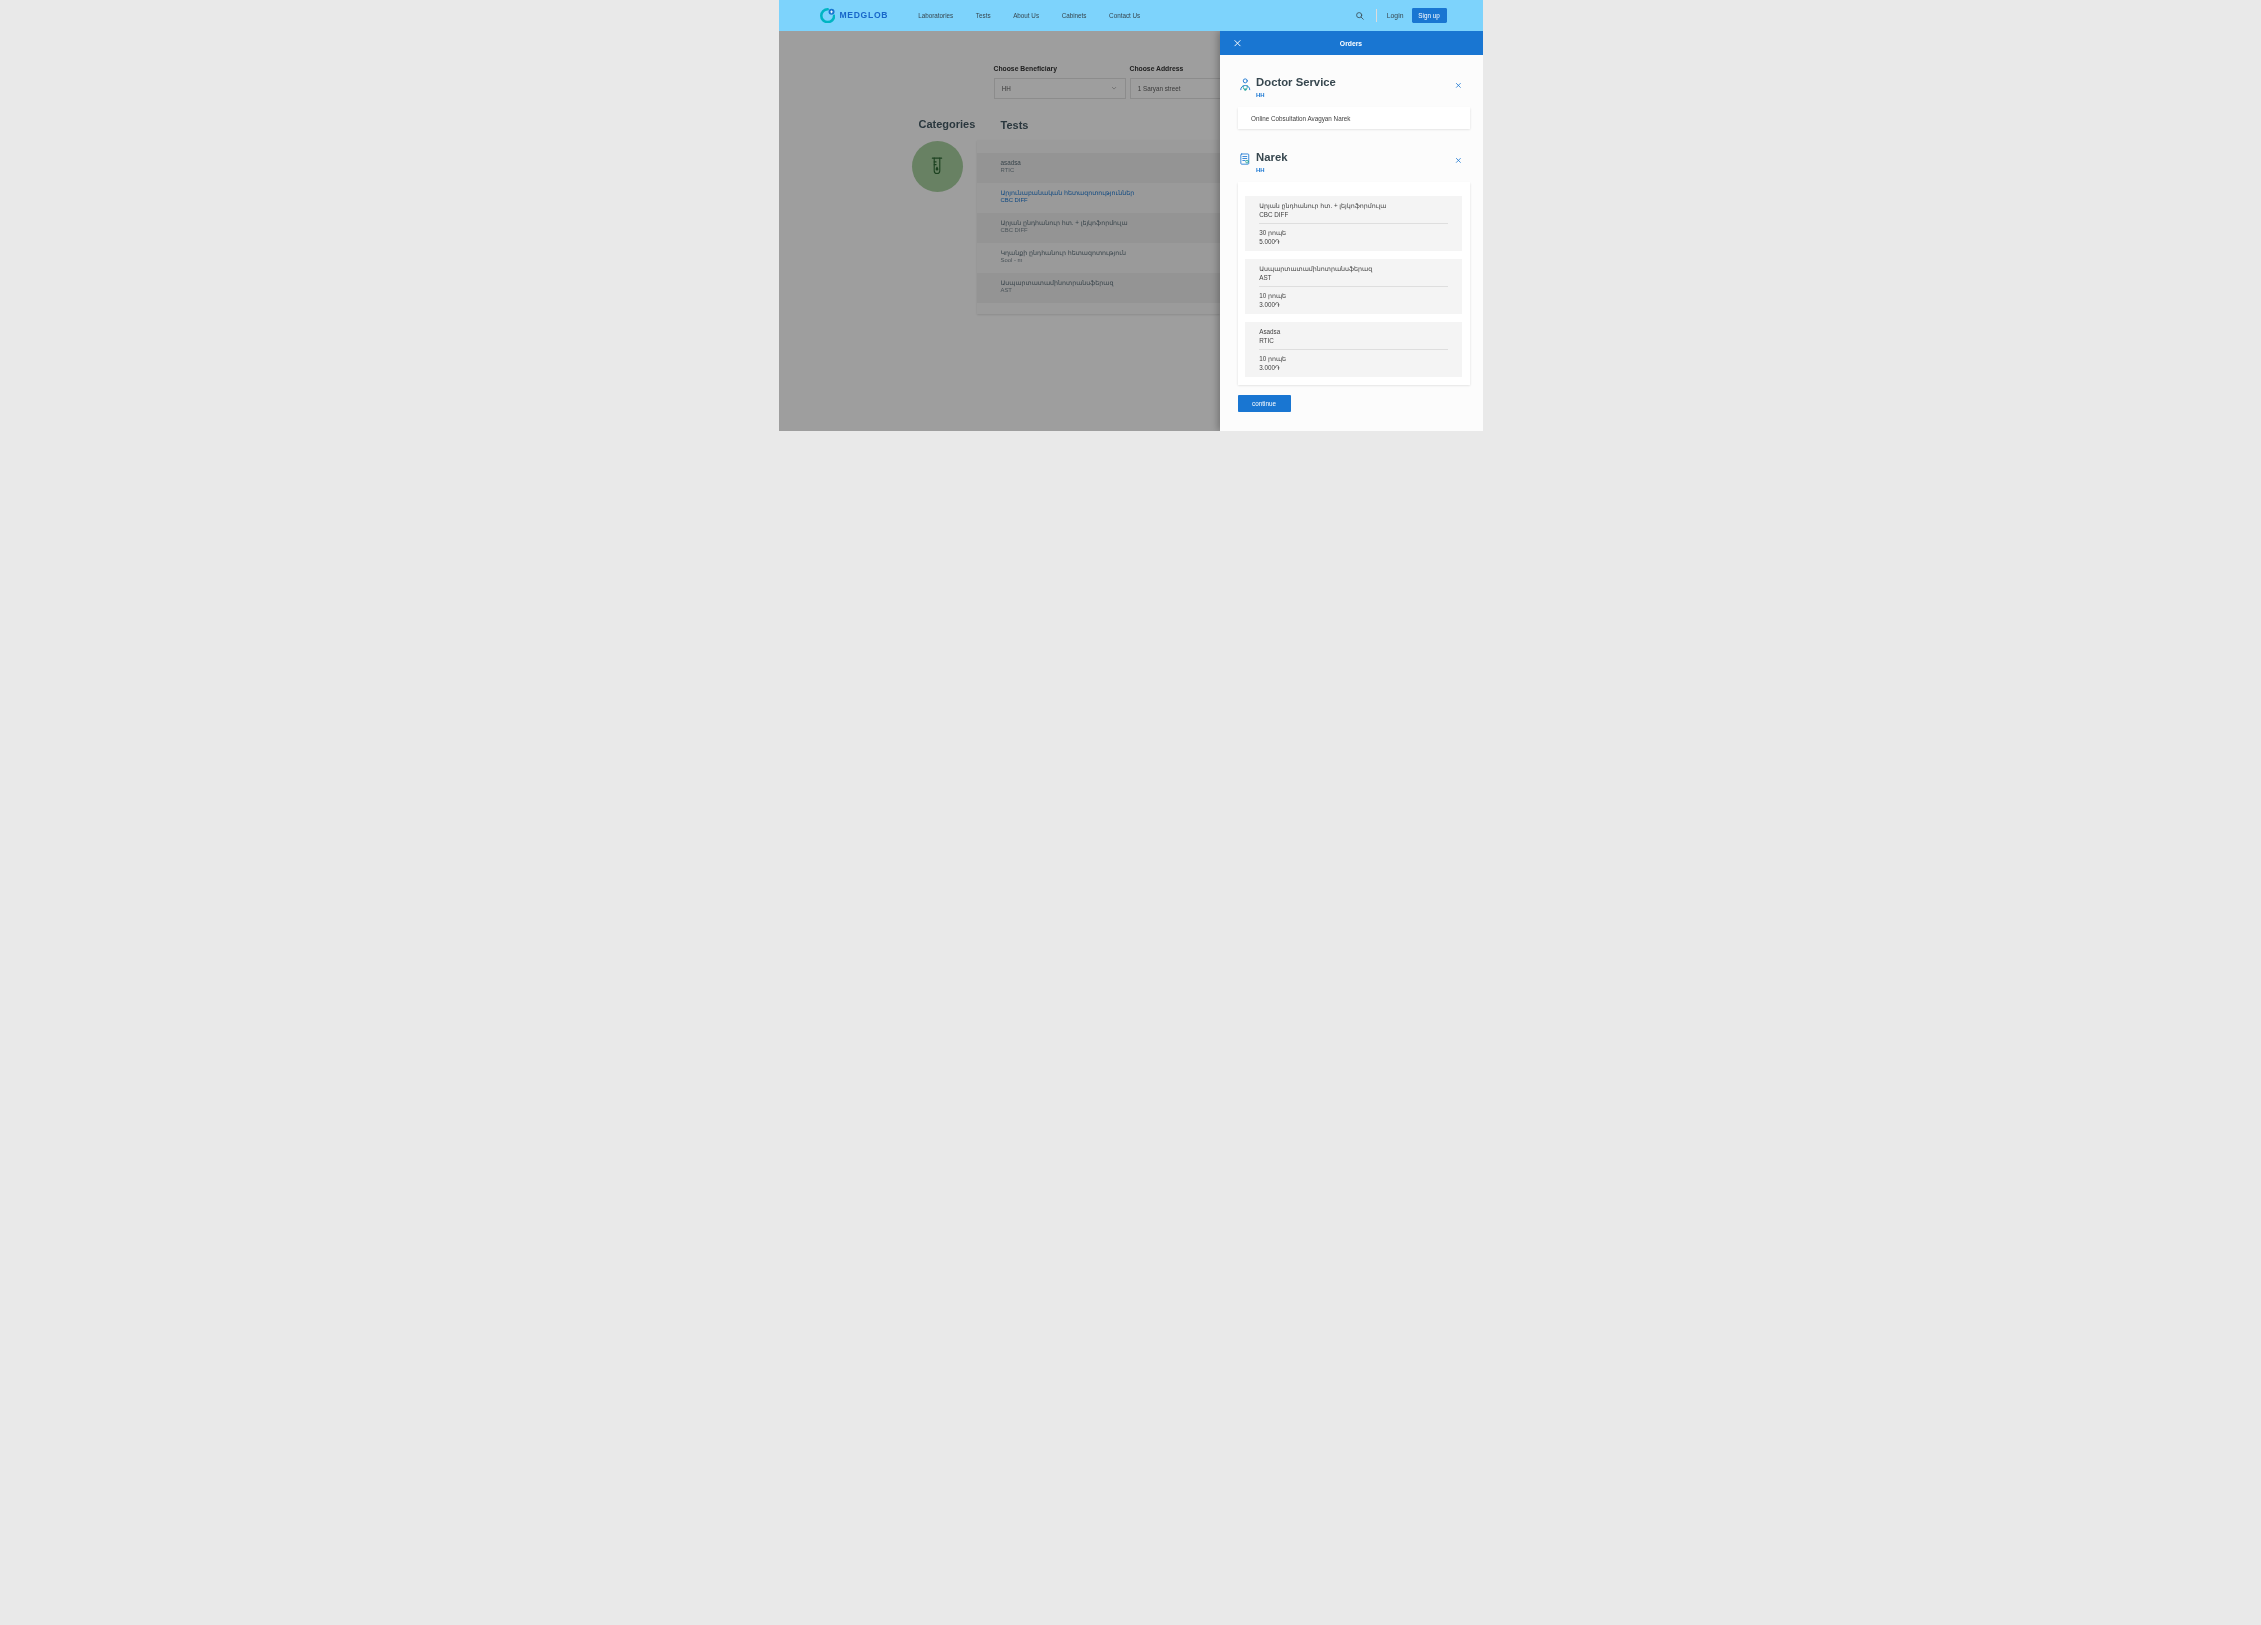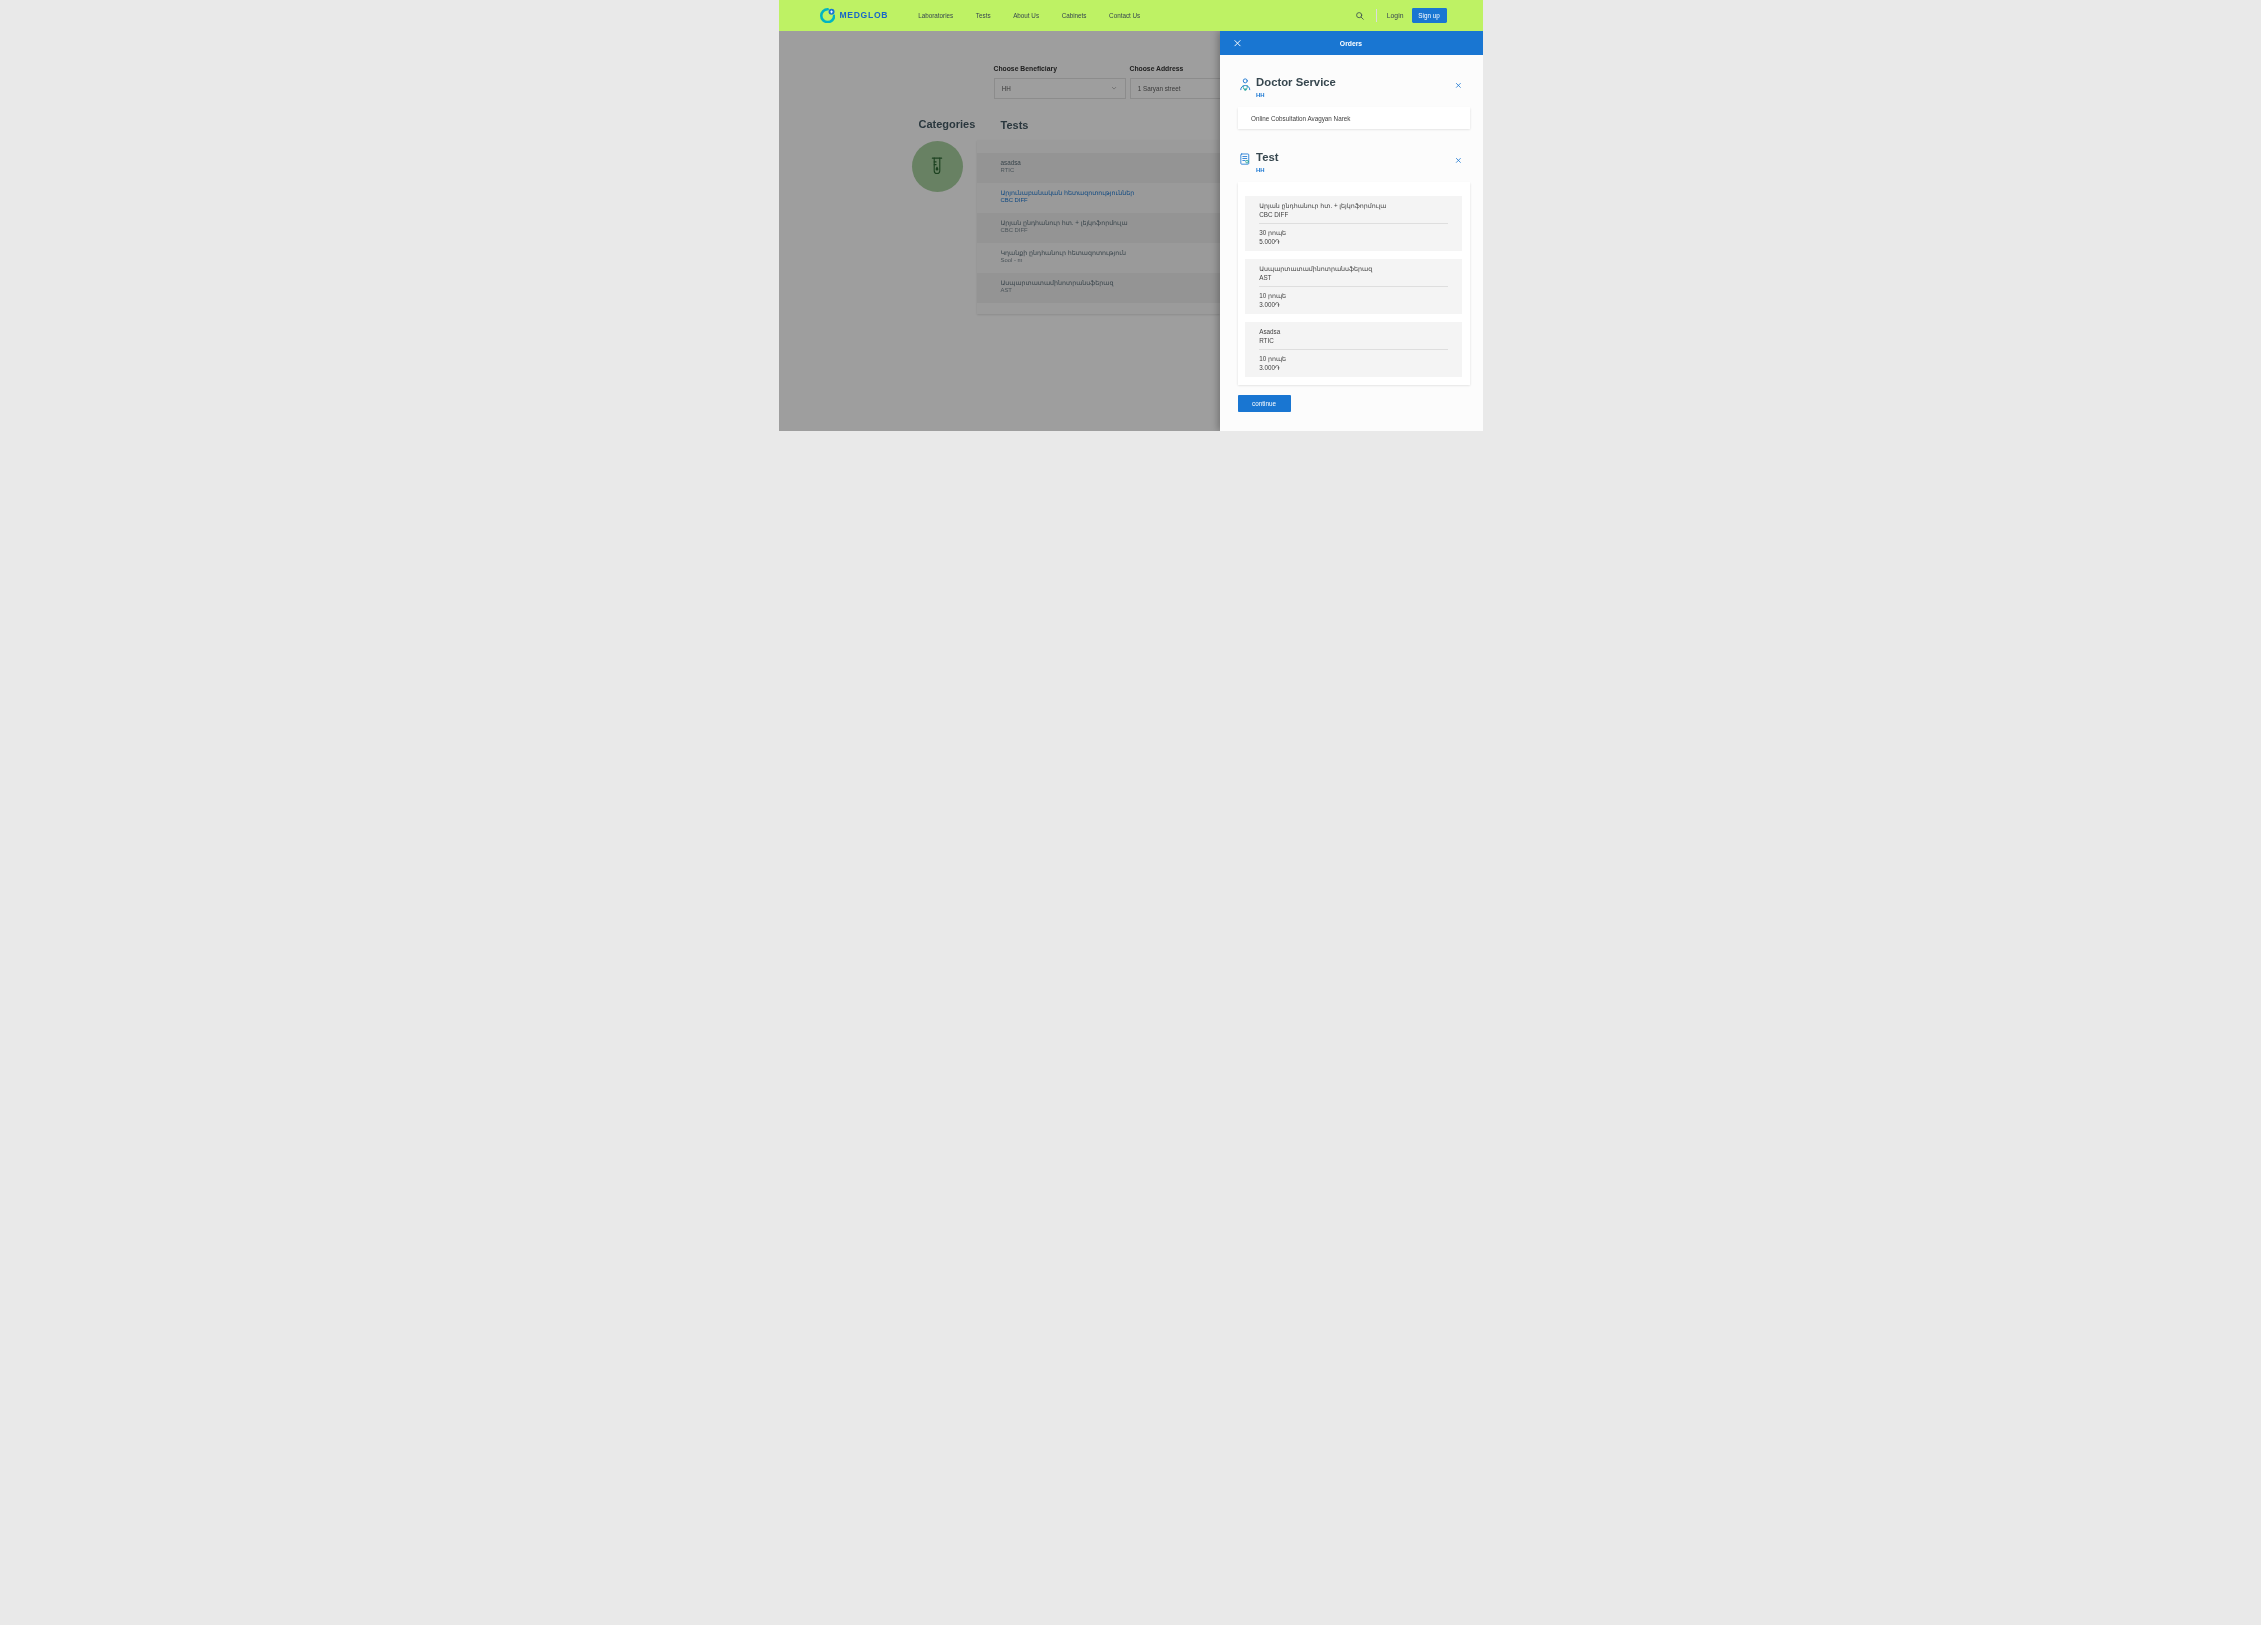--- a/index.html
+++ b/index.html
@@ -1,21 +1,21 @@
 <!DOCTYPE html>
 <html style="font-size:7.2px"><head>
 <meta charset="utf-8">
 <style>
   * { margin:0; padding:0; box-sizing:border-box; }
   html,body { background:#e9e9e9; }
   body { font-family:"Liberation Sans","DejaVu Sans",sans-serif; }
   .app { position:relative; width:704px; height:431px; background:#fff; overflow:hidden; margin:0 auto; }
 
   
-  .site-header { position:absolute; top:0; left:0; right:0; height:31px; background:#bef264; display:flex; align-items:center; padding:0 36px 0 41px; z-index:5; }
+  .site-header { position:absolute; top:0; left:0; right:0; height:31px; background:#7dd3fc; display:flex; align-items:center; padding:0 36px 0 41px; z-index:5; }
   .brand { display:flex; align-items:center; gap:4.5px; cursor:pointer; }
   .brand-text { font-size:8.6px; font-weight:bold; color:#1866c9; letter-spacing:0.7px; }
   .main-nav { display:flex; margin-left:30px; }
   .nav-item { font-size:6.3px; color:#37474f; cursor:pointer; padding:5.4px 0; margin-right:22.6px; white-space:nowrap; }
   .header-right { margin-left:auto; display:flex; align-items:center; }
   .search-btn { background:none; border:none; cursor:pointer; display:flex; align-items:center; padding:1.8px; }
   .header-divider { width:0.5px; height:12.7px; background:#dcdcdc; margin:0 10px; }
   .login-link { font-size:6.8px; color:#37474f; cursor:pointer; margin-right:8.1px; }
   .signup-btn { background:#1976d2; color:#fff; border:none; border-radius:1.4px; font-size:6.3px; padding:3.6px 6.8px; cursor:pointer; font-family:inherit; }
 
@@ -227,21 +227,21 @@
             <span class="section-icon">
               <svg viewBox="0 0 24 24" width="13.6" height="13.6" fill="none" stroke="#1976d2" stroke-width="1.5" stroke-linecap="round">
                 <rect x="5" y="3.5" width="14" height="18" rx="1.5"></rect>
                 <line x1="8.5" y1="8" x2="15.5" y2="8"></line>
                 <line x1="8.5" y1="11.5" x2="15.5" y2="11.5"></line>
                 <line x1="8.5" y1="15" x2="12.5" y2="15"></line>
                 <circle cx="16" cy="17" r="2.4" stroke="#26a69a"></circle>
               </svg>
             </span>
             <div>
-              <div class="section-title">Test</div>
+              <div class="section-title">Narek</div>
               <div class="section-sub">HH</div>
             </div>
             <button class="section-remove">
               <span style="display:flex;">
                 <svg viewBox="0 0 24 24" width="6.8" height="6.8" fill="none" stroke="#1976d2" stroke-width="2.8" stroke-linecap="round">
                   <line x1="5" y1="5" x2="19" y2="19"></line>
                     <line x1="19" y1="5" x2="5" y2="19"></line>
                 </svg>
               </span>
             </button>

